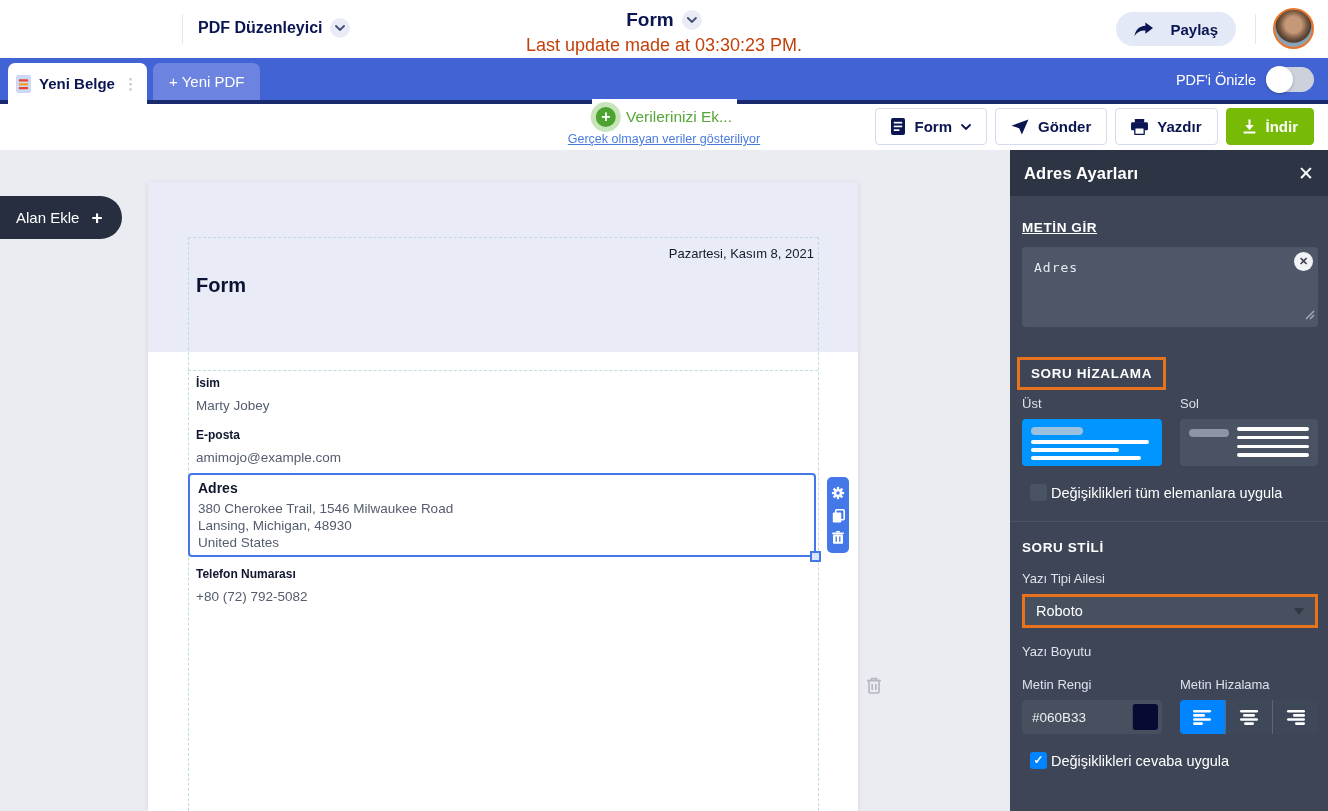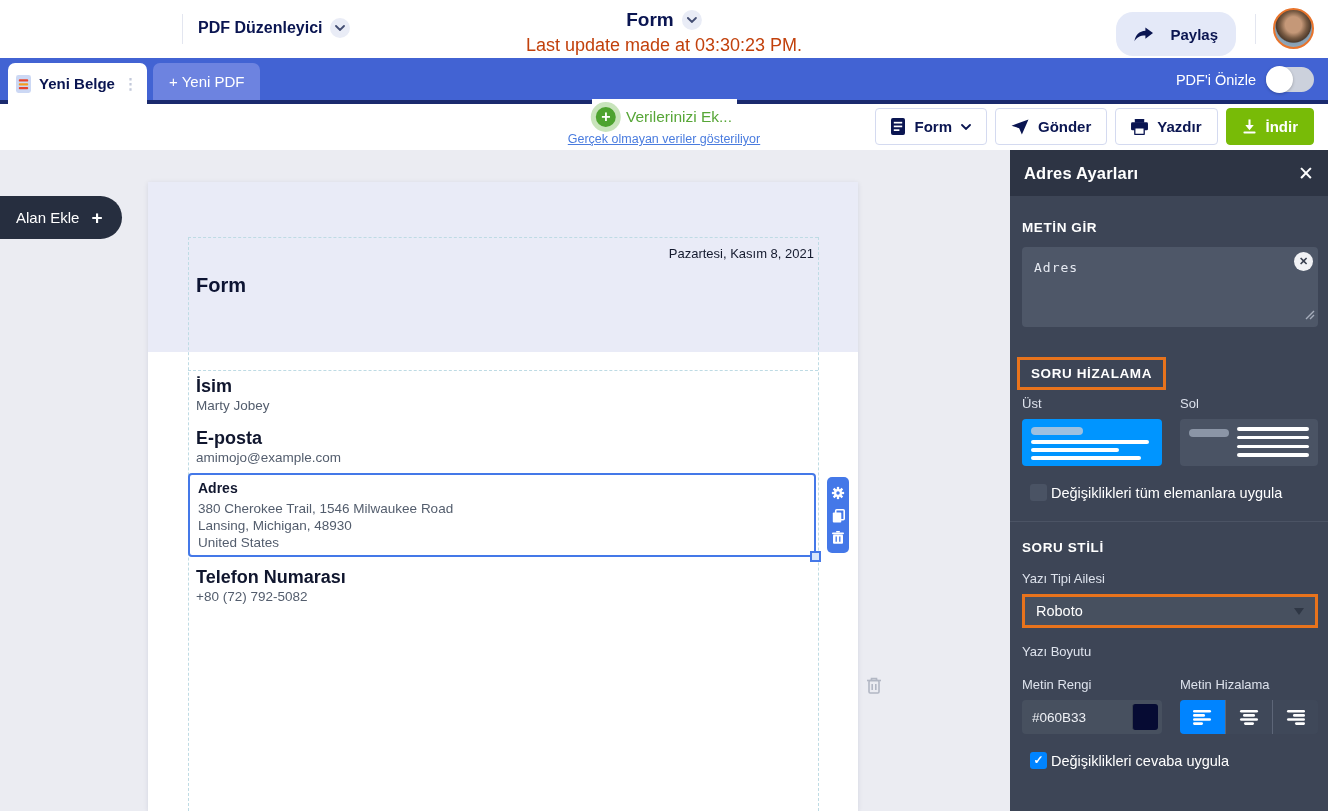--- a/index.html
+++ b/index.html
@@ -11,21 +11,21 @@
   .logo-wrap { position:absolute; left:16px; top:9px; display:flex; align-items:center; gap:9px; }
   .logo-text { font-size:27px; font-weight:bold; color:#0a1551; letter-spacing:-0.8px; }
   .vdiv { position:absolute; top:14px; width:1px; height:30px; background:#e3e6f0; }
   .product-menu { position:absolute; left:198px; top:18px; display:flex; align-items:center; gap:8px;
                   font-size:16px; font-weight:bold; color:#0a1551; cursor:pointer; }
   .chev-pill { width:20px; height:20px; border-radius:50%; background:#e9ecf6; display:flex; align-items:center; justify-content:center; }
   .title-group { position:absolute; left:50%; transform:translateX(-50%); top:9px; text-align:center; }
   .doc-title-row { display:flex; align-items:center; gap:8px; justify-content:center; }
   .doc-title { font-size:19px; font-weight:bold; color:#0a1551; }
   .last-update { margin-top:4px; font-size:18px; color:#c2410c; }
-  .share-btn { position:absolute; right:92px; top:12px; height:44px; padding:0 18px; border-radius:17px;
+  .share-btn { position:absolute; right:92px; top:12px; height:34px; padding:0 18px; border-radius:17px;
                background:#e4e9f8; display:flex; align-items:center; gap:17px; font-size:15px; font-weight:bold; color:#0a1551; cursor:pointer; }
   .avatar { position:absolute; right:14px; top:8px; width:41px; height:41px; border-radius:50%;
             border:2px solid #e8742c;
             background:radial-gradient(circle at 50% 40%, #c59878 0%, #c59878 28%, #7a5c44 46%, #4e3b2c 60%, #87a0b4 64%, #9db4c6 100%); }
 
   
   .tab-bar { position:absolute; top:58px; left:0; width:1328px; height:46px; background:#4263d3; border-bottom:4px solid #1a2a6e;padding-left:29px; }
   .tab-active { position:absolute; left:8px; bottom:-4px; height:41px; width:139px; background:#fff;
                 border-radius:7px 7px 0 0; display:flex; align-items:center; justify-content:center; gap:8px; cursor:pointer; }
   .tab-active .lbl { font-size:15px; font-weight:bold; color:#0a1551; }
@@ -57,21 +57,21 @@
                border-radius:0 22px 22px 0; display:flex; align-items:center; gap:12px; font-size:15px; cursor:pointer; }
   .add-field .plus { font-size:19px; font-weight:bold; }
   .page-trash { position:absolute; left:865px; top:526px; cursor:pointer; }
 
   .doc { position:absolute; left:148px; top:32px; width:710px; height:629px; background:#fff; box-shadow:0 1px 5px rgba(20,30,80,.10); }
   .doc-header-bg { position:absolute; top:0; left:0; width:710px; height:170px; background:#e9ebf7; }
   .guide-v { position:absolute; top:55px; bottom:0; width:0; border-left:1px dashed #bedbe4; }
   .guide-h { position:absolute; left:40px; width:630px; height:0; border-top:1px dashed #bedbe4; }
   .doc-date { position:absolute; top:64px; right:44px; font-size:13px; color:#141a2e; }
   .doc-title2 { position:absolute; left:48px; top:92px; font-size:20px; font-weight:bold; color:#0d1433; }
-  .f-label { position:absolute; left:48px; font-size:18px; font-weight:bold; color:#10162e; }
+  .f-label { position:absolute; left:48px; font-size:12px; font-weight:bold; color:#10162e; }
   .f-value { position:absolute; left:48px; font-size:13.5px; color:#535d6d; }
   .adres-box { position:absolute; left:40px; top:291px; width:628px; height:84px; background:#fff;
                border:2px solid #4478e8; border-radius:4px; padding:5px 8px; cursor:pointer; }
   .adres-box .f-label2 { font-size:14px; font-weight:bold; color:#10162e; margin-bottom:4px; }
   .adres-box .line { font-size:13.5px; color:#535d6d; line-height:17px; }
   .resize-handle { position:absolute; right:-7px; bottom:-7px; width:11px; height:11px; background:#d8e6fb; border:2px solid #4478e8; }
   .side-toolbar { position:absolute; left:679px; top:295px; width:22px; height:76px; background:#4478e8; border-radius:5px;
                   display:flex; flex-direction:column; align-items:center; justify-content:space-evenly; }
   .side-toolbar .ic { cursor:pointer; display:flex; }
 
@@ -110,21 +110,21 @@
   .btn-group { display:flex; height:34px; border-radius:4px; overflow:hidden; }
   .bg-cell { flex:1; background:#3f4859; display:flex; align-items:center; justify-content:center; cursor:pointer; border-left:1px solid #5d6678; }
   .bg-cell:first-child { border-left:none; }
   .bg-cell.active { background:#0084ff; }
   .glyph-b { font-size:17px; font-weight:bold; }
   .glyph-i { font-size:16px; font-style:italic; font-family:"Liberation Serif",serif; }
   .glyph-u { font-size:15px; text-decoration:underline; }
   .color-input { background:#47505f; border-radius:4px; height:34px; display:flex; align-items:center; cursor:text; }
   .color-input .cval { flex:1; padding-left:10px; font-size:13.5px; color:#eef0f5; }
   .swatch { width:26px; height:26px; border-radius:3px; background:#060b33; margin-right:4px; border-left:1px solid #39424f; cursor:pointer; }
-  .mt24{margin-top:24px;} .mt18{margin-top:18px;} .mt16{margin-top:16px;} .mt8{margin-top:8px;} .mt28{margin-top:28px;} .mt6{margin-top:6px;}
+  .mt24{margin-top:24px;text-decoration:underline;} .mt18{margin-top:18px;} .mt16{margin-top:16px;} .mt8{margin-top:8px;} .mt28{margin-top:28px;} .mt6{margin-top:6px;}
 </style>
 </head>
 <body>
 
 <header class="app-header">
   <div class="vdiv" style="left:182px;"></div>
   <div class="product-menu">
     <span>PDF Düzenleyici</span>
     <span class="chev-pill">
       <svg width="10" height="6" viewBox="0 0 10 6">

